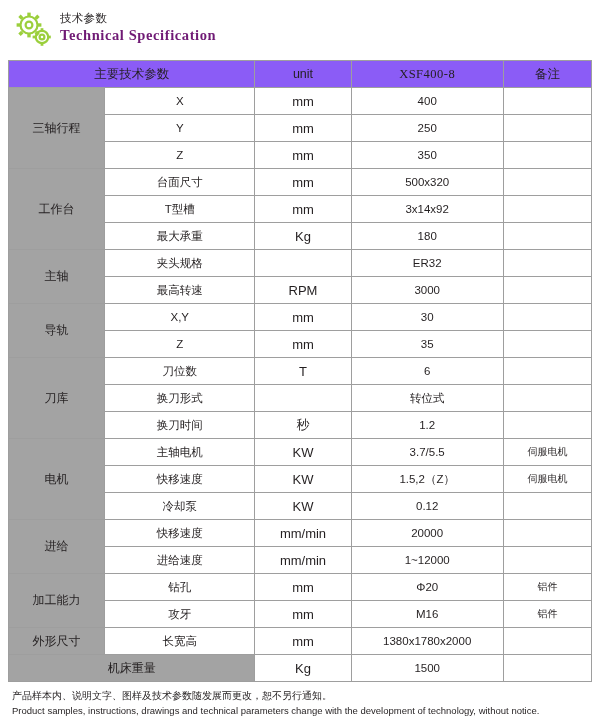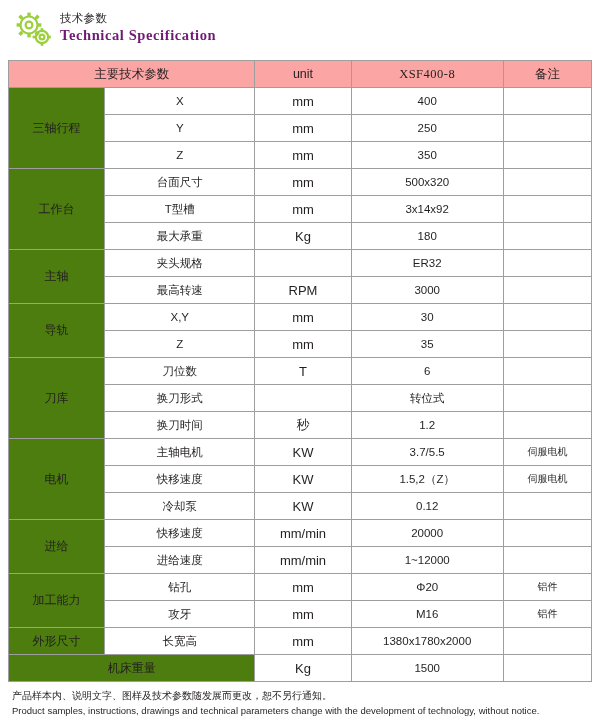--- a/index.html
+++ b/index.html
@@ -67,31 +67,31 @@
   table.spec td, table.spec th {
     border: 1px solid #9e9e9e;
     text-align: center;
     vertical-align: middle;
     padding: 0;
     height: 26px;
     color: #231f20;
     font-weight: normal;
   }
   thead th {
-    background: #fca5a5;
+    background: #8b5cf6;
     font-weight: bold;
     font-size: 12.5px;
     height: 26px;
   }
   thead th.model {
     letter-spacing: 0.5px;
     font-family: Liberation Serif, serif;
   }
   td.group {
-    background: #4d7c0f;
+    background: #a3a3a3;
     font-size: 12px;
     width: 96px;
   }
   td.item {
     width: 148px;
     font-size: 11.5px;
   }
   td.unit {
     width: 96px;
     font-size: 13px;

